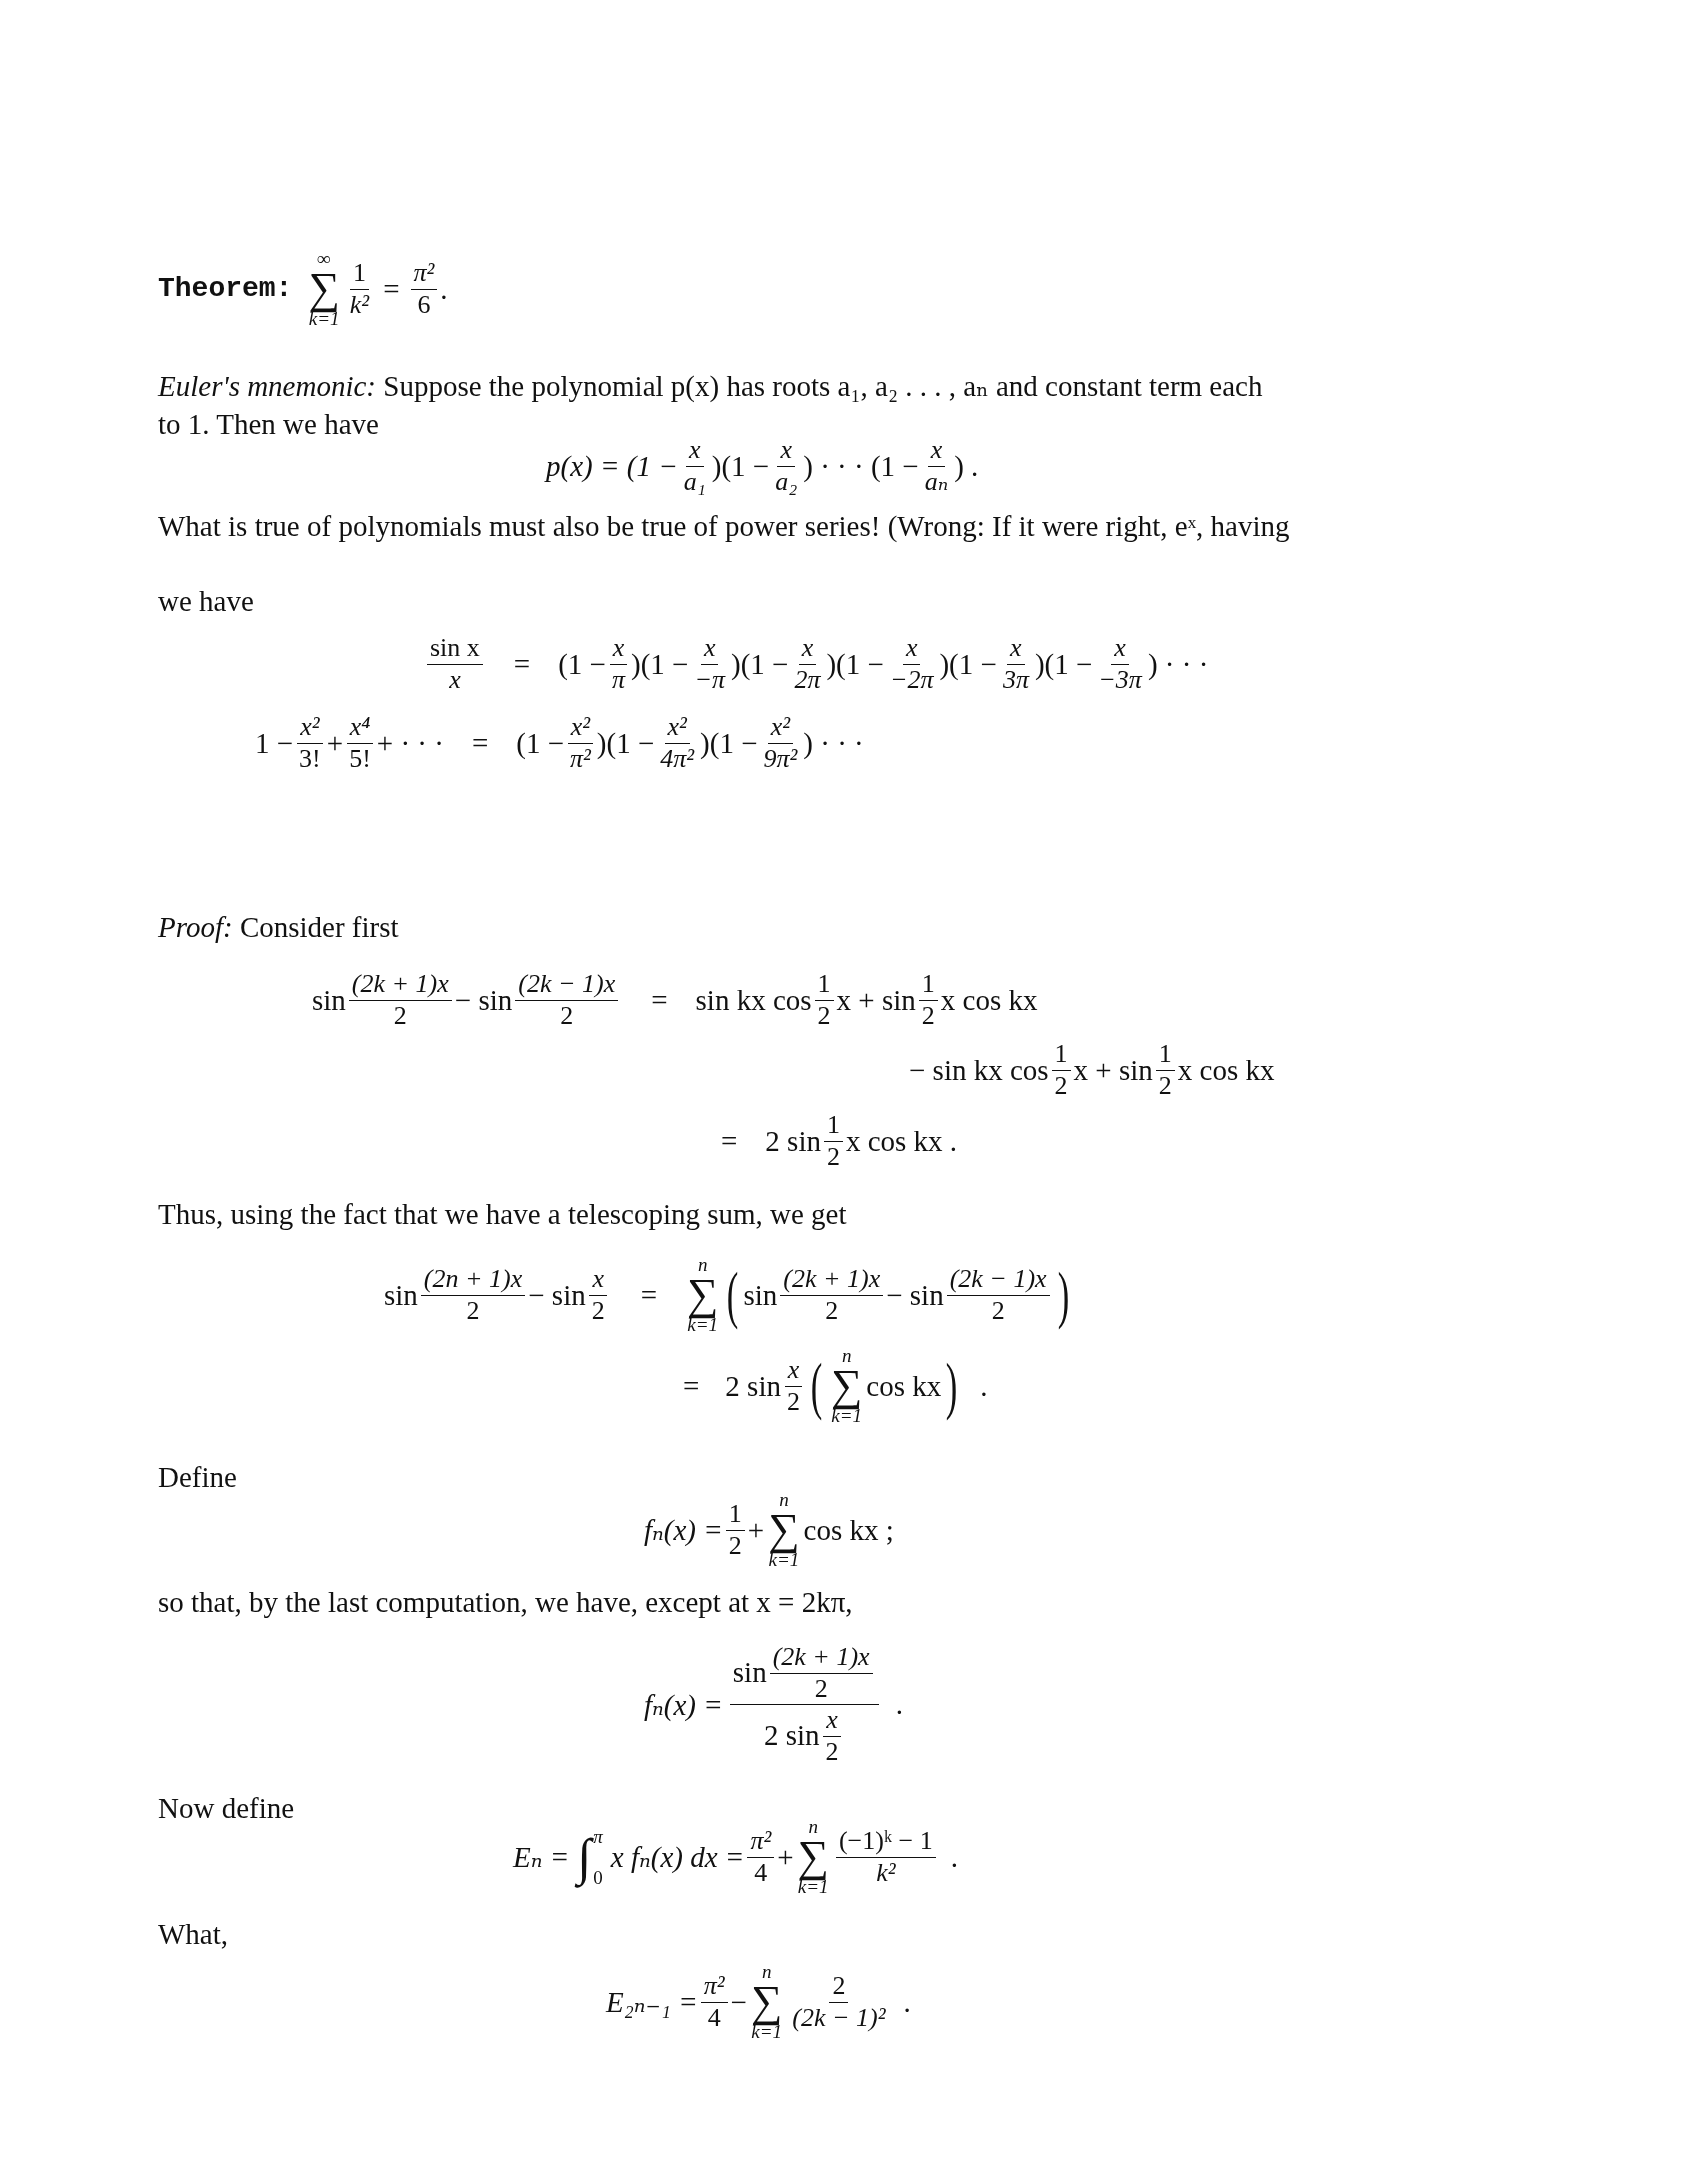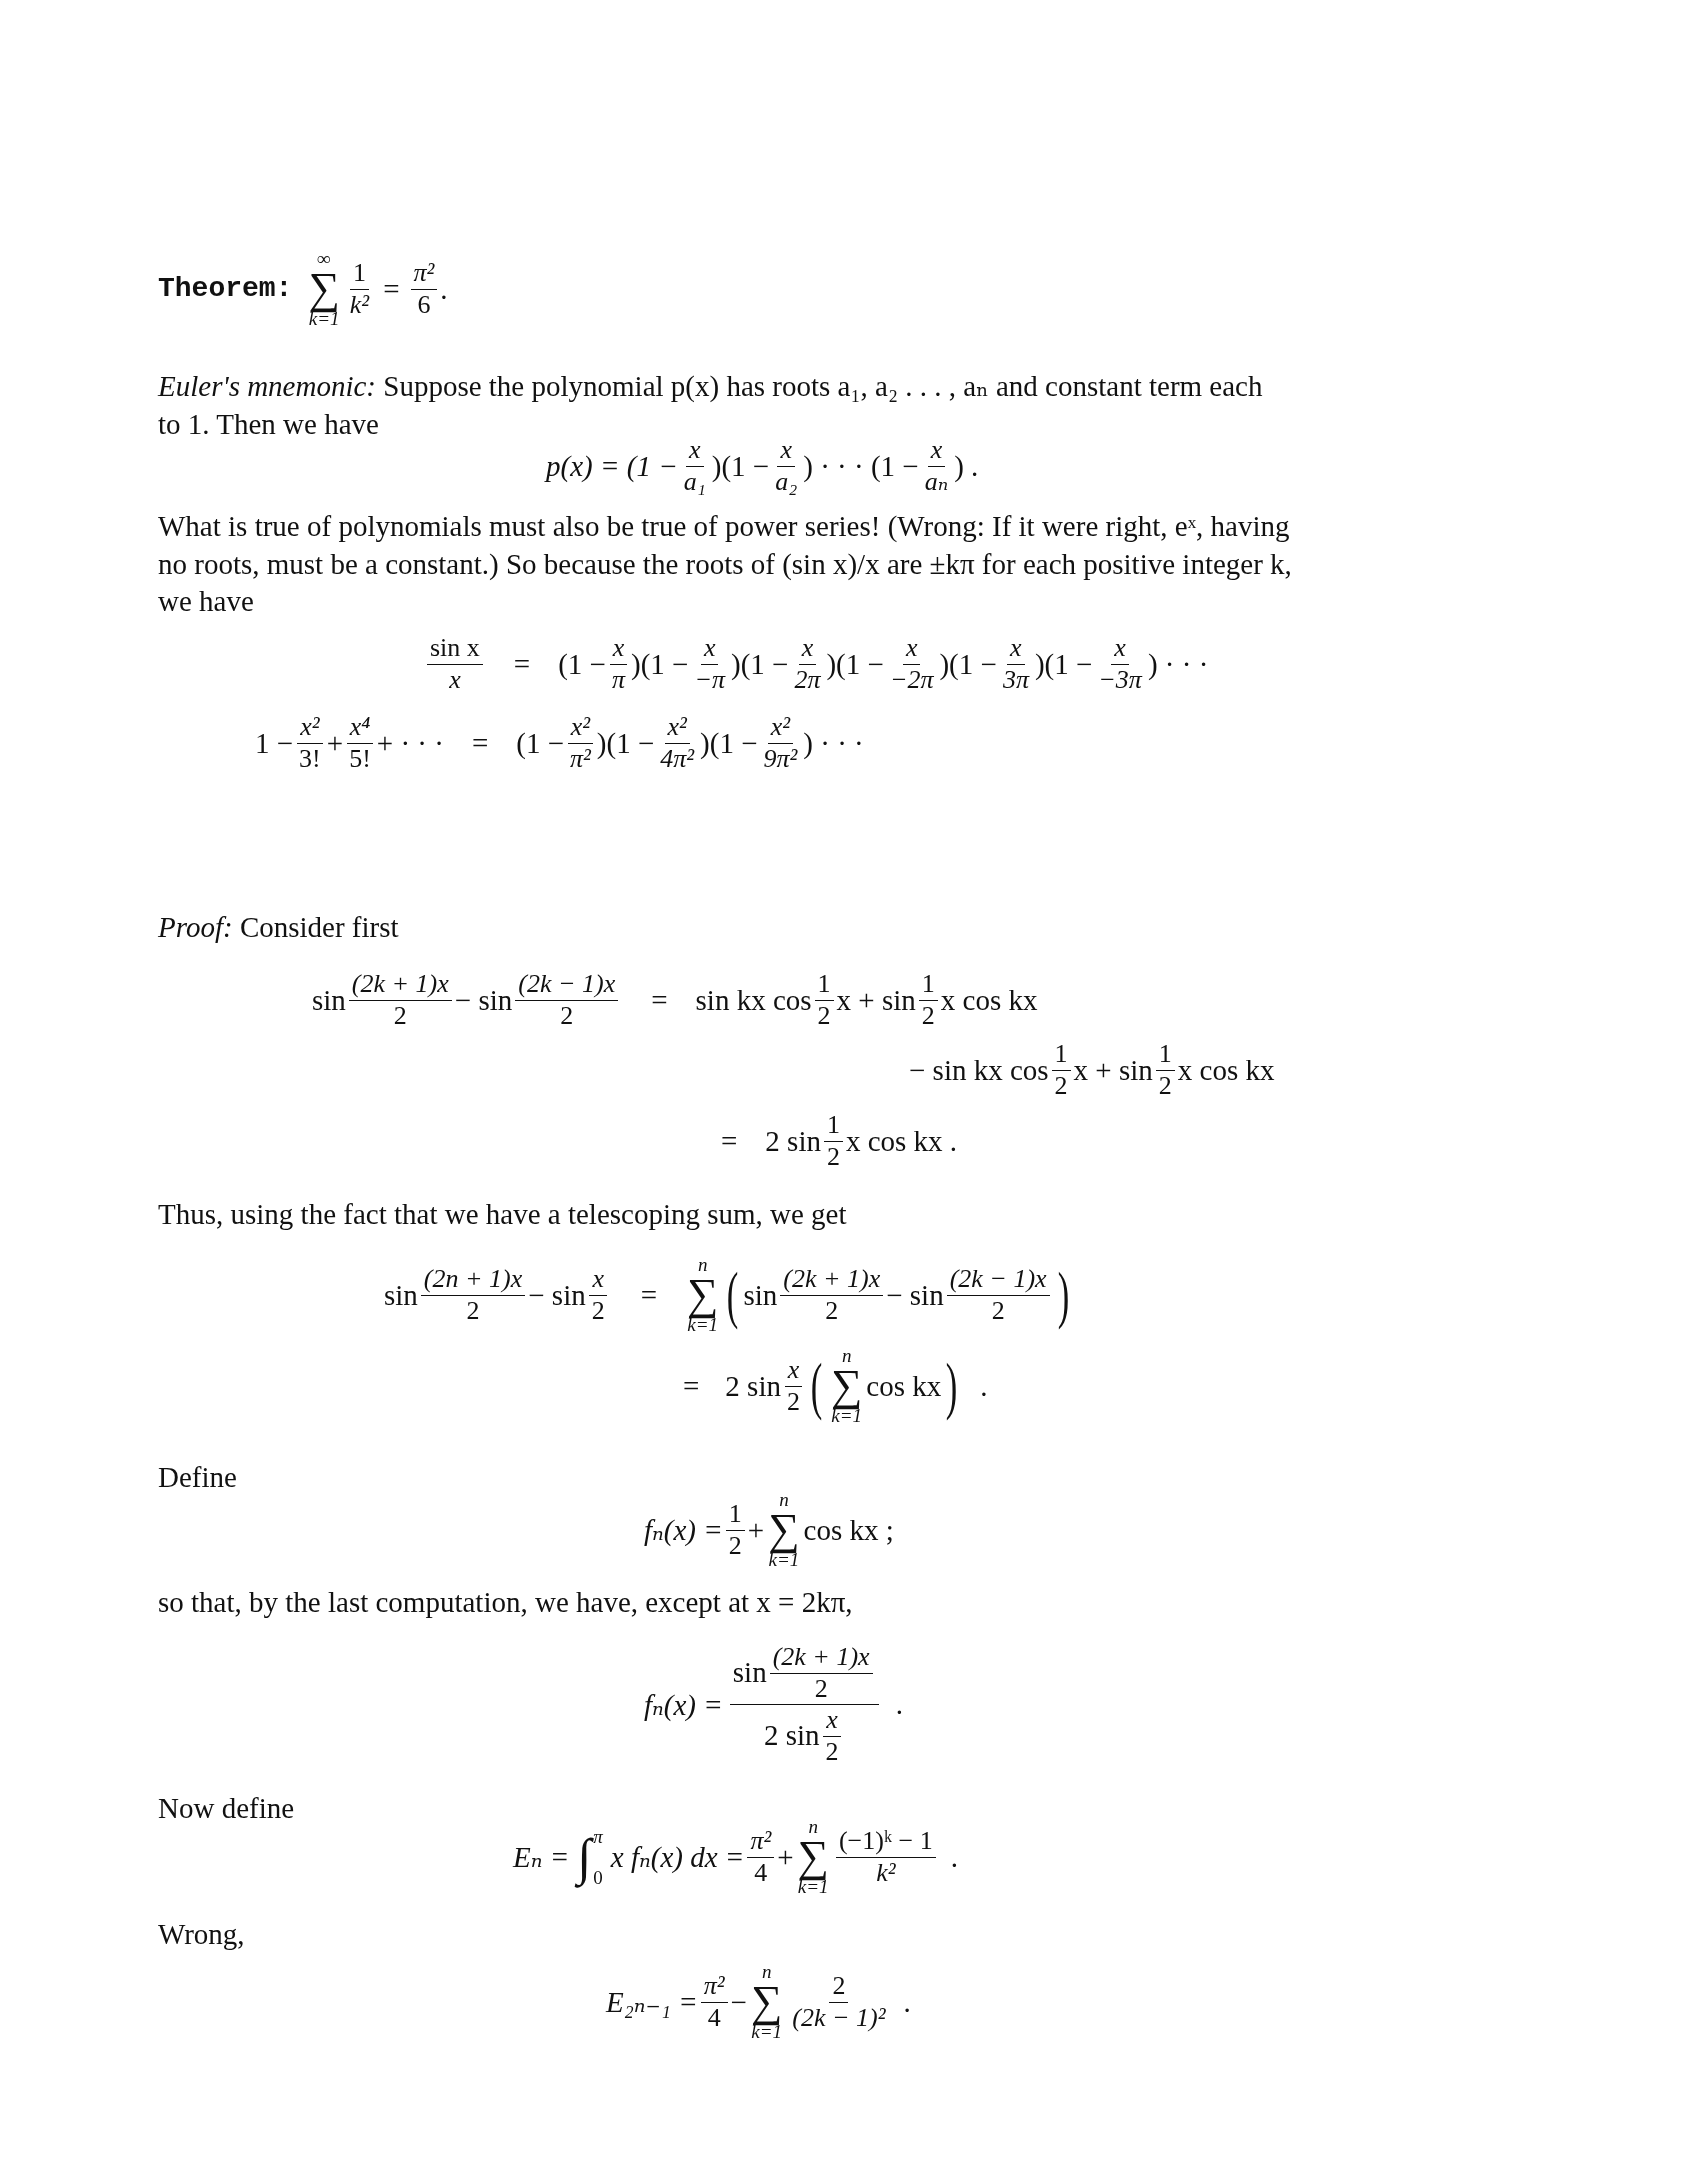--- a/index.html
+++ b/index.html
@@ -64,21 +64,20 @@
       </span>
     <span>) · · · (1 −</span>
     <span class="frac small">
         <span class="num it">x</span>
         <span class="den it">aₙ</span>
       </span>
     <span>) .</span>
   </div>
 
   <div class="abs txt" style="left:158px; top:508px;">What is true of polynomials must also be true of power series! (Wrong: If it were right, eˣ, having</div>
-  <div class="abs txt" style="left:158px; top:546px;">no roots, must be a constant.) So because the roots of (sin x)/x are ±kπ for each positive integer k,</div>
   <div class="abs txt" style="left:158px; top:583px;">we have</div>
 
   <div class="abs m row" style="left:424px; top:634px;">
     <span class="frac small">
         <span class="num">sin x</span>
         <span class="den it">x</span>
       </span>
     <span style="margin:0 28px;">=</span>
     <span>(1 −</span>
     <span class="frac small">
@@ -304,21 +303,21 @@
       <span class="sig">∑</span>
       <span class="lim">k=1</span>
     </span>
     <span class="frac small">
         <span class="num">(−1)ᵏ − 1</span>
         <span class="den it">k²</span>
       </span>
     <span style="margin-left:12px;">.</span>
   </div>
 
-  <div class="abs txt" style="left:158px; top:1916px;">Wrong,</div>
+  <div class="abs txt" style="left:158px; top:1916px;">What,</div>
   <div class="abs m row" style="left:606px; top:1962px;">
     <span class="it">E₂ₙ₋₁ =</span>
     <span class="frac small">
         <span class="num it">π²</span>
         <span class="den">4</span>
       </span>
     <span>−</span>
     <span class="sum">
       <span class="lim">n</span>
       <span class="sig">∑</span>

